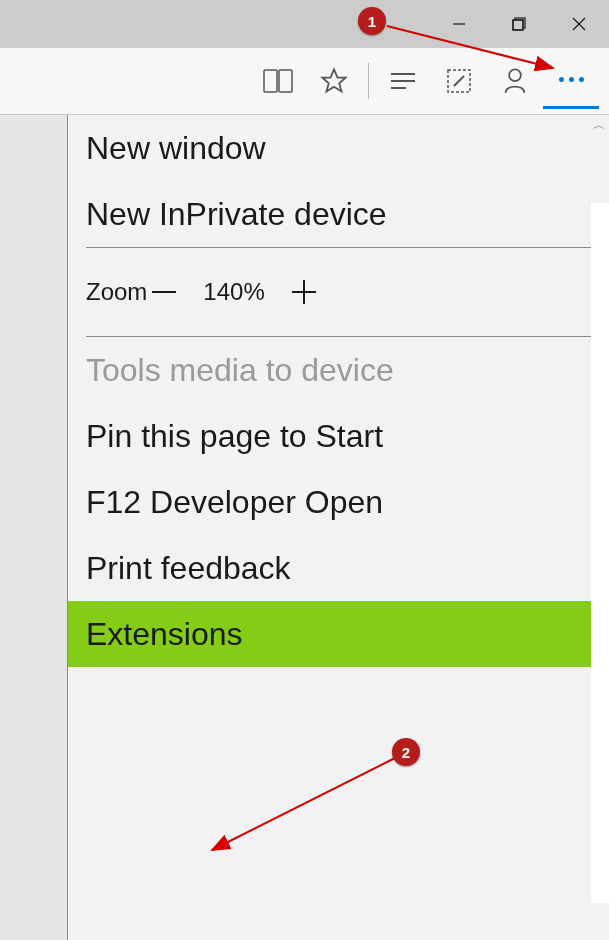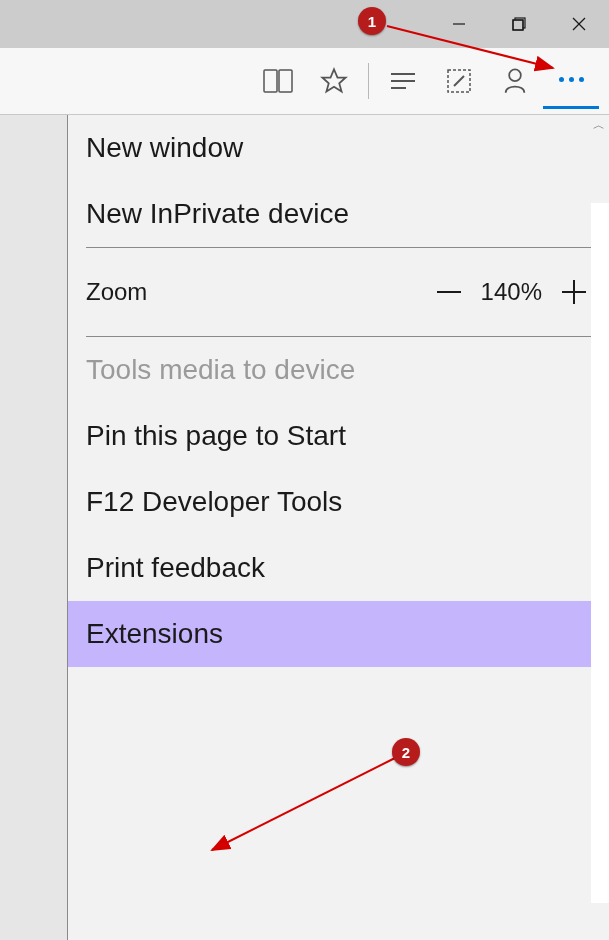--- a/index.html
+++ b/index.html
@@ -19,29 +19,29 @@
   .more-dots { display: flex; gap: 5px; }
   .more-dots span { width: 5px; height: 5px; border-radius: 50%; background: #0078d7; display: block; }
 
   
   .content { display: flex; height: calc(940px - 48px - 67px); }
   .leftpad { width: 67px; background: #e6e6e6; }
   .menuarea { flex: 1; background: #f2f2f2; border-left: 1px solid #8a8a8a; position: relative; }
   .scrollup { position: absolute; top: 2px; right: 4px; font-size: 12px; color: #666; }
   .scrollbar-track { position: absolute; right: 0; top: 88px; width: 18px; height: 700px; background: #ffffff; }
 
-  .menuitem { height: 66px; display: flex; align-items: center; padding: 0 18px; font-size: 28px; font-weight: 400; color: #1a1a1a; cursor: default; }
+  .menuitem { height: 66px; display: flex; align-items: center; padding: 0 18px; font-size: 32px; font-weight: 400; color: #1a1a1a; cursor: default; }
   .menuitem.disabled { color: #9a9a9a; }
-  .menuitem.hover { background: #c4b5fd; text-align: right; }
+  .menuitem.hover { background: #84cc16; text-align: right; }
 
   .sep { height: 1px; background: #8a8a8a; margin: 0 18px; }
 
-  .zoomrow { height: 88px; display: flex; align-items: center; padding: 0 18px; justify-content: space-between; }
+  .zoomrow { height: 88px; display: flex; align-items: center; padding: 0 18px; }
   .zoomlabel { font-size: 24px; color: #1a1a1a; }
-  .zoomctrls { display: flex; align-items: center; gap: 15px; }
+  .zoomctrls { display: flex; align-items: center; gap: 22px; }
   .zoombtn { width: 34px; height: 34px; display: flex; align-items: center; justify-content: center; }
   .zoomval { font-size: 24px; color: #1a1a1a; }
   .zoombtn svg { stroke: #1a1a1a; stroke-width: 2; fill: none; }
 
   
   .overlay { position: absolute; left: 0; top: 0; width: 609px; height: 940px; pointer-events: none; }
   .badge { position: absolute; width: 28px; height: 28px; background: #b71c1c; border-radius: 50%; color: #fff; font-size: 15px; font-weight: 600; display: flex; align-items: center; justify-content: center; box-shadow: 0 1px 2px rgba(0,0,0,.4); }
 </style>
 </head>
 <body>
@@ -132,21 +132,21 @@
               <line x1="2" y1="14" x2="26" y2="14"></line>
               <line x1="14" y1="2" x2="14" y2="26"></line>
             </svg>
         </div>
       </div>
     </div>
 
     <div class="sep"></div>
     <div class="menuitem disabled">Tools media to device</div>
     <div class="menuitem">Pin this page to Start</div>
-    <div class="menuitem">F12 Developer Tools</div>
+    <div class="menuitem">F12 Developer Open</div>
     <div class="menuitem">Print feedback</div>
     <div class="menuitem hover">Extensions</div>
   </div>
 </div>
 
 <div class="overlay">
   <svg width="609" height="940" style="position:absolute;left:0;top:0">
     <defs>
       <marker id="arrowhead" markerWidth="10" markerHeight="8" refX="9" refY="4" orient="auto">
         <polygon points="0 0, 10 4, 0 8" fill="#d40000"></polygon>

